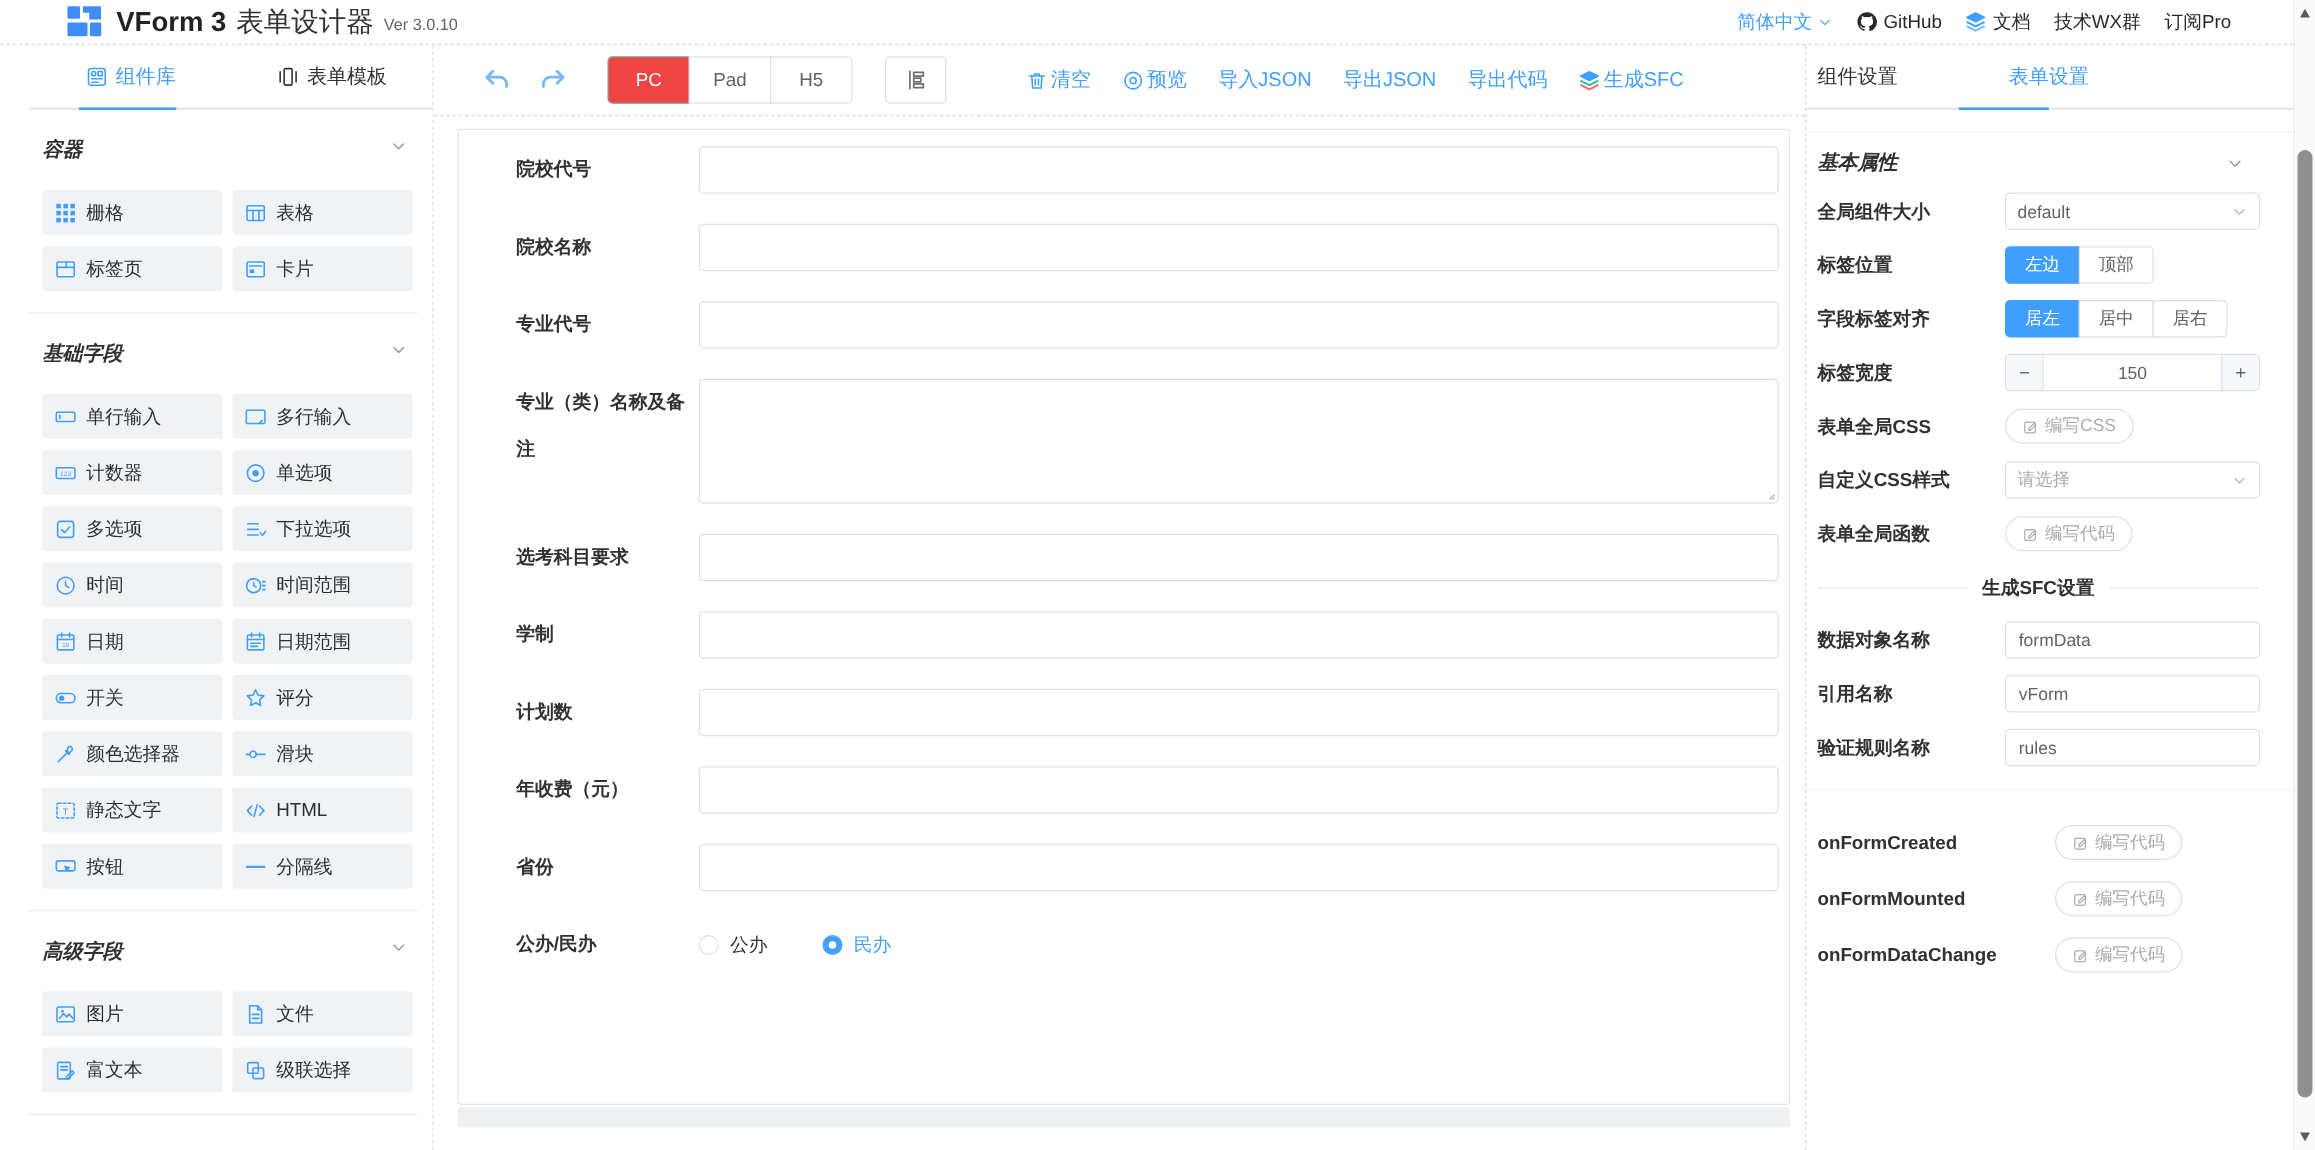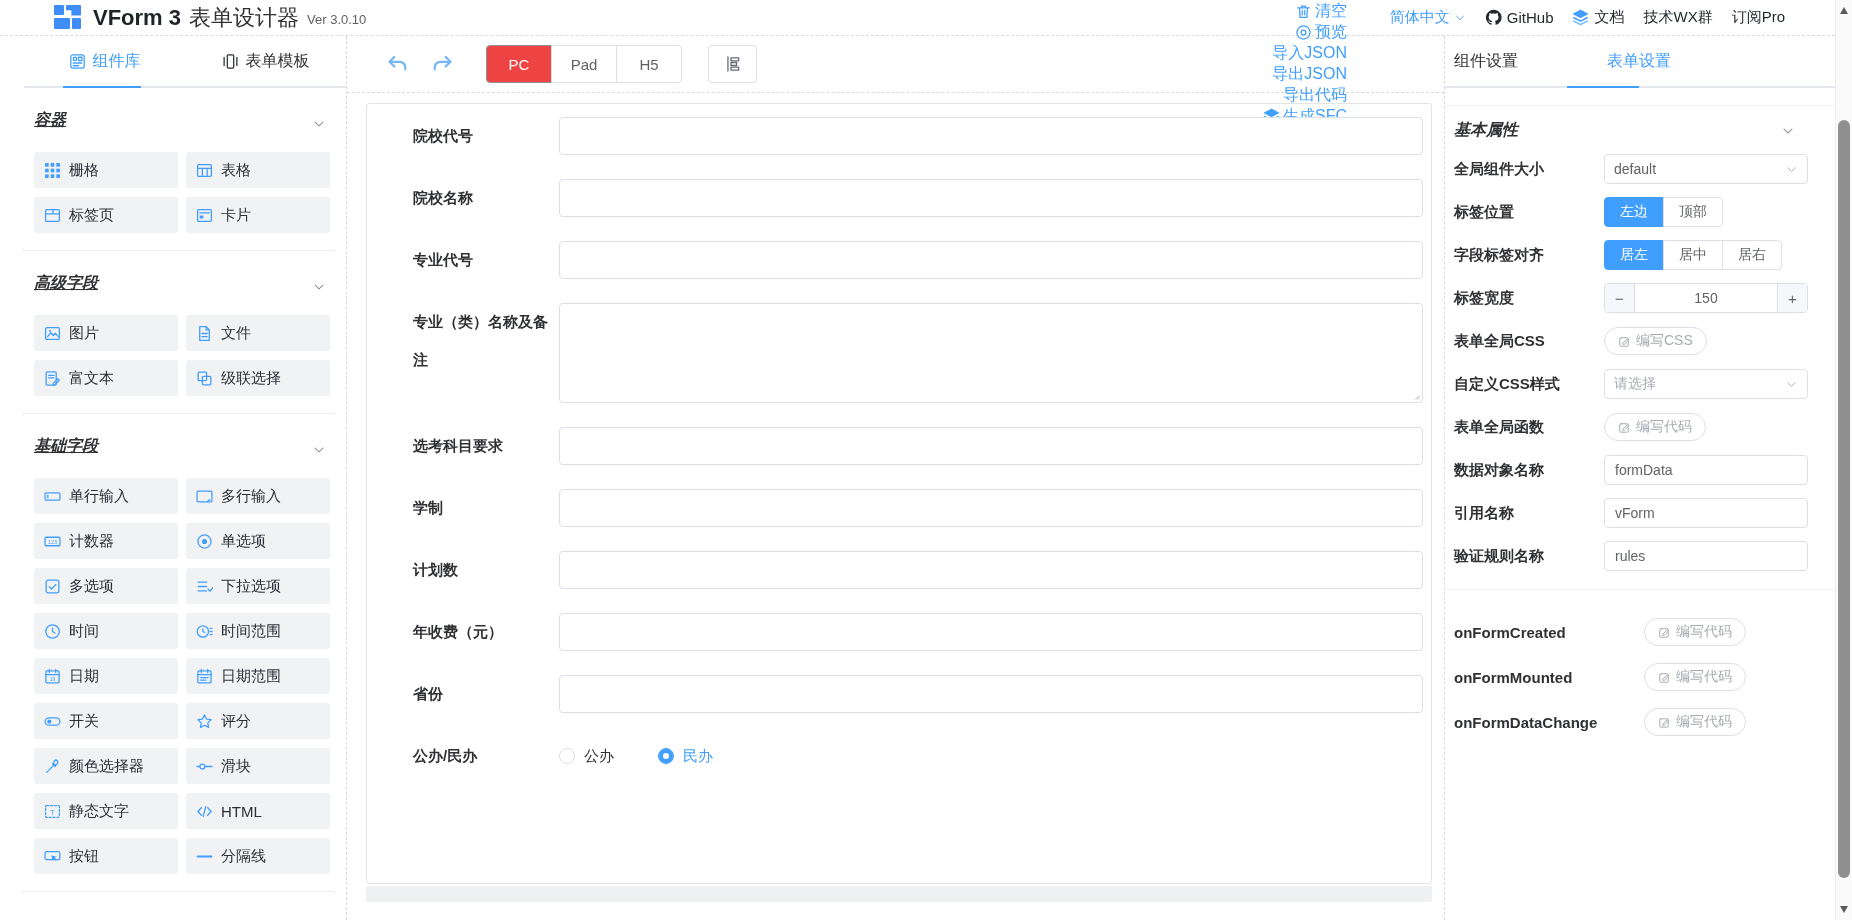--- a/index.html
+++ b/index.html
@@ -33,21 +33,21 @@
   
   .left-panel { position:absolute; left:0; top:36px; width:347px; height:884px;
                 border-right:1px dashed #d8dade; background:#fff; }
   .ptabs { position:relative; height:52px; display:flex; border-bottom:2px solid #e4e7ed;margin-left:24px; }
   .ptab { flex:1; display:flex; align-items:center; justify-content:center; gap:7px;
           font-size:16px; color:#303133; cursor:pointer; }
   .ptab.active { color:#409eff; }
   .ptab .icon { width:17px; height:17px; }
   .tab-bar { position:absolute; bottom:-2px; height:2px; background:#409eff; }
   .section { padding:22px 0 17px 0; margin:0 12px 0 22px; border-bottom:1px solid #ebeef0; }
-  .section-title-row { display:flex; align-items:flex-end; justify-content:space-between; padding-right:8px; margin-bottom:21px;text-decoration:underline; }
+  .section-title-row { display:flex; align-items:flex-start; justify-content:space-between; padding-right:8px; margin-bottom:21px; }
   .section-title { font-size:16px; font-weight:bold; font-style:italic; color:#303133; margin-left:12px; }
   .wgrid { display:grid; grid-template-columns:144px 144px; gap:9px 8px; margin-left:12px; }
   .witem { height:36px; background:#f1f2f3; border-radius:3px; display:flex; align-items:center;
            padding-left:10px; font-size:15px; color:#2b2f36; cursor:grab; }
   .witem .icon { width:17px; height:17px; margin-right:8px; color:#409eff; }
 
   
   .center { position:absolute; left:347px; top:36px; width:1097px; height:884px; background:#fff; }
   .toolbar { height:57px; display:flex; align-items:center; border-bottom:1px dashed #d8dade; padding-right:97px; }
   .hist-btn { width:24px; height:24px; color:#77b7f8; cursor:pointer; }
@@ -55,21 +55,21 @@
   .hist-redo { margin-left:22px; }
   .dev-group { display:flex; margin-left:31px; }
   .dev-seg { min-width:66px; height:38px; display:flex; align-items:center; justify-content:center;
              font-size:15px; color:#606266; background:#fff; border:1px solid #dcdfe6; margin-left:-1px; cursor:pointer; }
   .dev-seg:first-child { border-radius:4px 0 0 4px; margin-left:0; }
   .dev-seg:last-child { border-radius:0 4px 4px 0; }
   .dev-seg.active { background:#ef4444; border-color:#8f9297; color:#fff;text-align:right; }
   .outline-btn { width:49px; height:38px; margin-left:26px; border:1px solid #dcdfe6; border-radius:4px;
                  background:#fff; display:flex; align-items:center; justify-content:center; color:#6a6e76; cursor:pointer; }
   .outline-btn .icon { width:18px; height:18px; }
-  .t-actions { margin-left:auto; display:flex; align-items:flex-end;flex-direction:column; }
+  .t-actions { margin-left:auto; display:flex; align-items:flex-start; }
   .t-action { display:inline-flex; align-items:center; gap:3px; color:#409eff; font-size:16px; margin-left:25px; cursor:pointer; }
   .t-action .icon { width:17px; height:17px; }
 
   .canvas { margin:10px 0 0 19px; width:1066px; height:781px; background:#fff;
             border:1px solid #e4e4e4; border-radius:3px; padding:13px 8px 0 46px; overflow:hidden; }
   .canvas-strip { margin:2px 0 0 19px; width:1066px; height:16px; background:#eef0f2; border-radius:2px; }
 
   .frow { display:flex; align-items:flex-start; margin-bottom:24px; }
   .flabel { width:146px; flex:0 0 auto; font-size:15px; font-weight:bold; color:#303133; line-height:38px; }
   .fctl { flex:1; }
@@ -270,20 +270,190 @@
                   <path d="M3.5 5.5h9"></path>
                   <rect x="3.5" y="8" width="3.4" height="2.8" fill="currentColor" stroke="none"></rect>
                 </svg>
               </span>
               <span>卡片</span>
             </div>
           </div>
         </div>
         <div class="section">
           <div class="section-title-row">
+            <span class="section-title">基础字段</span>
+            <span class="icon chev" style="width: 14px; height: 14px;">
+              <svg viewBox="0 0 16 16" fill="none" stroke="currentColor" stroke-width="1.2" stroke-linecap="round" stroke-linejoin="round">
+                <path d="M3.5 5.8l4.5 4.4 4.5-4.4"></path>
+              </svg>
+            </span>
+          </div>
+          <div class="wgrid">
+            <div class="witem">
+              <span class="icon" style="width: 17px; height: 17px;">
+                <svg viewBox="0 0 16 16" fill="none" stroke="currentColor" stroke-width="1.2" stroke-linecap="round" stroke-linejoin="round">
+                  <rect x="1" y="4.5" width="14" height="7" rx="1"></rect>
+                  <path d="M3.6 6.8v2.4"></path>
+                </svg>
+              </span>
+              <span>单行输入</span>
+            </div>
+            <div class="witem">
+              <span class="icon" style="width: 17px; height: 17px;">
+                <svg viewBox="0 0 16 16" fill="none" stroke="currentColor" stroke-width="1.2" stroke-linecap="round" stroke-linejoin="round">
+                  <rect x="1" y="3" width="14" height="10" rx="1"></rect>
+                  <path d="M10.8 12.8l2-2"></path>
+                </svg>
+              </span>
+              <span>多行输入</span>
+            </div>
+            <div class="witem">
+              <span class="icon" style="width: 17px; height: 17px;">
+                <svg viewBox="0 0 16 16" fill="none" stroke="currentColor" stroke-width="1.2" stroke-linecap="round" stroke-linejoin="round">
+                  <rect x="1" y="4" width="14" height="8" rx="1"></rect>
+                  <text x="8" y="10.2" font-size="5" text-anchor="middle" fill="currentColor" stroke="none">123</text>
+                </svg>
+              </span>
+              <span>计数器</span>
+            </div>
+            <div class="witem">
+              <span class="icon" style="width: 17px; height: 17px;">
+                <svg viewBox="0 0 16 16" fill="none" stroke="currentColor" stroke-width="1.2" stroke-linecap="round" stroke-linejoin="round">
+                  <circle cx="8" cy="8" r="6.2"></circle>
+                  <circle cx="8" cy="8" r="2.4" fill="currentColor" stroke="none"></circle>
+                </svg>
+              </span>
+              <span>单选项</span>
+            </div>
+            <div class="witem">
+              <span class="icon" style="width: 17px; height: 17px;">
+                <svg viewBox="0 0 16 16" fill="none" stroke="currentColor" stroke-width="1.2" stroke-linecap="round" stroke-linejoin="round">
+                  <rect x="2" y="2" width="12" height="12" rx="2"></rect>
+                  <path d="M5 8.2l2.2 2.2L11.2 6"></path>
+                </svg>
+              </span>
+              <span>多选项</span>
+            </div>
+            <div class="witem">
+              <span class="icon" style="width: 17px; height: 17px;">
+                <svg viewBox="0 0 16 16" fill="none" stroke="currentColor" stroke-width="1.2" stroke-linecap="round" stroke-linejoin="round">
+                  <path d="M2 3.8h8M2 8h8M2 12.2h8M11.4 10.6l1.8 1.8 2.6-3.2"></path>
+                </svg>
+              </span>
+              <span>下拉选项</span>
+            </div>
+            <div class="witem">
+              <span class="icon" style="width: 17px; height: 17px;">
+                <svg viewBox="0 0 16 16" fill="none" stroke="currentColor" stroke-width="1.2" stroke-linecap="round" stroke-linejoin="round">
+                  <circle cx="8" cy="8" r="6.3"></circle>
+                  <path d="M8 4.8V8l2.4 1.4"></path>
+                </svg>
+              </span>
+              <span>时间</span>
+            </div>
+            <div class="witem">
+              <span class="icon" style="width: 17px; height: 17px;">
+                <svg viewBox="0 0 16 16" fill="none" stroke="currentColor" stroke-width="1.2" stroke-linecap="round" stroke-linejoin="round">
+                  <circle cx="6.5" cy="8" r="5.3"></circle>
+                  <path d="M6.5 5.6V8l1.8 1M13.3 5h1.8M13.3 8h1.8M13.3 11h1.8"></path>
+                </svg>
+              </span>
+              <span>时间范围</span>
+            </div>
+            <div class="witem">
+              <span class="icon" style="width: 17px; height: 17px;">
+                <svg viewBox="0 0 16 16" fill="none" stroke="currentColor" stroke-width="1.2" stroke-linecap="round" stroke-linejoin="round">
+                  <rect x="1.8" y="2.8" width="12.4" height="11.2" rx="1"></rect>
+                  <path d="M1.8 6.2h12.4M5 1.3v3M11 1.3v3"></path>
+                  <text x="8" y="12.2" font-size="4.6" text-anchor="middle" fill="currentColor" stroke="none">19</text>
+                </svg>
+              </span>
+              <span>日期</span>
+            </div>
+            <div class="witem">
+              <span class="icon" style="width: 17px; height: 17px;">
+                <svg viewBox="0 0 16 16" fill="none" stroke="currentColor" stroke-width="1.2" stroke-linecap="round" stroke-linejoin="round">
+                  <rect x="1.8" y="2.8" width="12.4" height="11.2" rx="1"></rect>
+                  <path d="M1.8 6.2h12.4M5 1.3v3M11 1.3v3M4.4 9h7.2M4.4 11.4h5"></path>
+                </svg>
+              </span>
+              <span>日期范围</span>
+            </div>
+            <div class="witem">
+              <span class="icon" style="width: 17px; height: 17px;">
+                <svg viewBox="0 0 16 16" fill="none" stroke="currentColor" stroke-width="1.2" stroke-linecap="round" stroke-linejoin="round">
+                  <rect x="1" y="4.5" width="14" height="7" rx="3.5"></rect>
+                  <circle cx="5" cy="8" r="2" fill="currentColor" stroke="none"></circle>
+                </svg>
+              </span>
+              <span>开关</span>
+            </div>
+            <div class="witem">
+              <span class="icon" style="width: 17px; height: 17px;">
+                <svg viewBox="0 0 16 16" fill="none" stroke="currentColor" stroke-width="1.2" stroke-linecap="round" stroke-linejoin="round">
+                  <path d="M8 1.8l1.9 3.9 4.3.6-3.1 3 .7 4.2L8 11.5l-3.8 2 .7-4.2-3.1-3 4.3-.6z"></path>
+                </svg>
+              </span>
+              <span>评分</span>
+            </div>
+            <div class="witem">
+              <span class="icon" style="width: 17px; height: 17px;">
+                <svg viewBox="0 0 16 16" fill="none" stroke="currentColor" stroke-width="1.2" stroke-linecap="round" stroke-linejoin="round">
+                  <path d="M2.5 13.5l6.3-6.3M8 5.4L10.6 8M9.8 2.6a1.9 1.9 0 012.7 2.7L10.8 7 9 5.2z"></path>
+                </svg>
+              </span>
+              <span>颜色选择器</span>
+            </div>
+            <div class="witem">
+              <span class="icon" style="width: 17px; height: 17px;">
+                <svg viewBox="0 0 16 16" fill="none" stroke="currentColor" stroke-width="1.2" stroke-linecap="round" stroke-linejoin="round">
+                  <path d="M1 8h14"></path>
+                  <circle cx="6" cy="8" r="2.3" fill="#fff"></circle>
+                </svg>
+              </span>
+              <span>滑块</span>
+            </div>
+            <div class="witem">
+              <span class="icon" style="width: 17px; height: 17px;">
+                <svg viewBox="0 0 16 16" fill="none" stroke="currentColor" stroke-width="1.2" stroke-linecap="round" stroke-linejoin="round">
+                  <rect x="1.5" y="2.5" width="13" height="11" rx="1" stroke-dasharray="2 1.7"></rect>
+                  <text x="8" y="11" font-size="7" text-anchor="middle" fill="currentColor" stroke="none">T</text>
+                </svg>
+              </span>
+              <span>静态文字</span>
+            </div>
+            <div class="witem">
+              <span class="icon" style="width: 17px; height: 17px;">
+                <svg viewBox="0 0 16 16" fill="none" stroke="currentColor" stroke-width="1.2" stroke-linecap="round" stroke-linejoin="round">
+                  <path d="M5 4.5L1.8 8 5 11.5M11 4.5L14.2 8 11 11.5M9.2 3.5l-2.4 9"></path>
+                </svg>
+              </span>
+              <span>HTML</span>
+            </div>
+            <div class="witem">
+              <span class="icon" style="width: 17px; height: 17px;">
+                <svg viewBox="0 0 16 16" fill="none" stroke="currentColor" stroke-width="1.2" stroke-linecap="round" stroke-linejoin="round">
+                  <rect x="1" y="3.5" width="14" height="7.5" rx="1.5"></rect>
+                  <path d="M6.8 7l1.5 5 1-2 1.9 1.9.8-.8-1.9-1.9 2-1z" fill="currentColor" stroke="none"></path>
+                </svg>
+              </span>
+              <span>按钮</span>
+            </div>
+            <div class="witem">
+              <span class="icon" style="width: 17px; height: 17px;">
+                <svg viewBox="0 0 16 16" fill="none" stroke="currentColor" stroke-width="1.2" stroke-linecap="round" stroke-linejoin="round">
+                  <path d="M1.5 8h13" stroke-width="1.7"></path>
+                </svg>
+              </span>
+              <span>分隔线</span>
+            </div>
+          </div>
+        </div>
+        <div class="section">
+          <div class="section-title-row">
             <span class="section-title">高级字段</span>
             <span class="icon chev" style="width: 14px; height: 14px;">
               <svg viewBox="0 0 16 16" fill="none" stroke="currentColor" stroke-width="1.2" stroke-linecap="round" stroke-linejoin="round">
                 <path d="M3.5 5.8l4.5 4.4 4.5-4.4"></path>
               </svg>
             </span>
           </div>
           <div class="wgrid">
             <div class="witem">
               <span class="icon" style="width: 17px; height: 17px;">
@@ -314,190 +484,20 @@
               <span>富文本</span>
             </div>
             <div class="witem">
               <span class="icon" style="width: 17px; height: 17px;">
                 <svg viewBox="0 0 16 16" fill="none" stroke="currentColor" stroke-width="1.2" stroke-linecap="round" stroke-linejoin="round">
                   <rect x="2" y="2" width="8" height="8" rx="1"></rect>
                   <rect x="6" y="6" width="8" height="8" rx="1"></rect>
                 </svg>
               </span>
               <span>级联选择</span>
-            </div>
-          </div>
-        </div>
-        <div class="section">
-          <div class="section-title-row">
-            <span class="section-title">基础字段</span>
-            <span class="icon chev" style="width: 14px; height: 14px;">
-              <svg viewBox="0 0 16 16" fill="none" stroke="currentColor" stroke-width="1.2" stroke-linecap="round" stroke-linejoin="round">
-                <path d="M3.5 5.8l4.5 4.4 4.5-4.4"></path>
-              </svg>
-            </span>
-          </div>
-          <div class="wgrid">
-            <div class="witem">
-              <span class="icon" style="width: 17px; height: 17px;">
-                <svg viewBox="0 0 16 16" fill="none" stroke="currentColor" stroke-width="1.2" stroke-linecap="round" stroke-linejoin="round">
-                  <rect x="1" y="4.5" width="14" height="7" rx="1"></rect>
-                  <path d="M3.6 6.8v2.4"></path>
-                </svg>
-              </span>
-              <span>单行输入</span>
-            </div>
-            <div class="witem">
-              <span class="icon" style="width: 17px; height: 17px;">
-                <svg viewBox="0 0 16 16" fill="none" stroke="currentColor" stroke-width="1.2" stroke-linecap="round" stroke-linejoin="round">
-                  <rect x="1" y="3" width="14" height="10" rx="1"></rect>
-                  <path d="M10.8 12.8l2-2"></path>
-                </svg>
-              </span>
-              <span>多行输入</span>
-            </div>
-            <div class="witem">
-              <span class="icon" style="width: 17px; height: 17px;">
-                <svg viewBox="0 0 16 16" fill="none" stroke="currentColor" stroke-width="1.2" stroke-linecap="round" stroke-linejoin="round">
-                  <rect x="1" y="4" width="14" height="8" rx="1"></rect>
-                  <text x="8" y="10.2" font-size="5" text-anchor="middle" fill="currentColor" stroke="none">123</text>
-                </svg>
-              </span>
-              <span>计数器</span>
-            </div>
-            <div class="witem">
-              <span class="icon" style="width: 17px; height: 17px;">
-                <svg viewBox="0 0 16 16" fill="none" stroke="currentColor" stroke-width="1.2" stroke-linecap="round" stroke-linejoin="round">
-                  <circle cx="8" cy="8" r="6.2"></circle>
-                  <circle cx="8" cy="8" r="2.4" fill="currentColor" stroke="none"></circle>
-                </svg>
-              </span>
-              <span>单选项</span>
-            </div>
-            <div class="witem">
-              <span class="icon" style="width: 17px; height: 17px;">
-                <svg viewBox="0 0 16 16" fill="none" stroke="currentColor" stroke-width="1.2" stroke-linecap="round" stroke-linejoin="round">
-                  <rect x="2" y="2" width="12" height="12" rx="2"></rect>
-                  <path d="M5 8.2l2.2 2.2L11.2 6"></path>
-                </svg>
-              </span>
-              <span>多选项</span>
-            </div>
-            <div class="witem">
-              <span class="icon" style="width: 17px; height: 17px;">
-                <svg viewBox="0 0 16 16" fill="none" stroke="currentColor" stroke-width="1.2" stroke-linecap="round" stroke-linejoin="round">
-                  <path d="M2 3.8h8M2 8h8M2 12.2h8M11.4 10.6l1.8 1.8 2.6-3.2"></path>
-                </svg>
-              </span>
-              <span>下拉选项</span>
-            </div>
-            <div class="witem">
-              <span class="icon" style="width: 17px; height: 17px;">
-                <svg viewBox="0 0 16 16" fill="none" stroke="currentColor" stroke-width="1.2" stroke-linecap="round" stroke-linejoin="round">
-                  <circle cx="8" cy="8" r="6.3"></circle>
-                  <path d="M8 4.8V8l2.4 1.4"></path>
-                </svg>
-              </span>
-              <span>时间</span>
-            </div>
-            <div class="witem">
-              <span class="icon" style="width: 17px; height: 17px;">
-                <svg viewBox="0 0 16 16" fill="none" stroke="currentColor" stroke-width="1.2" stroke-linecap="round" stroke-linejoin="round">
-                  <circle cx="6.5" cy="8" r="5.3"></circle>
-                  <path d="M6.5 5.6V8l1.8 1M13.3 5h1.8M13.3 8h1.8M13.3 11h1.8"></path>
-                </svg>
-              </span>
-              <span>时间范围</span>
-            </div>
-            <div class="witem">
-              <span class="icon" style="width: 17px; height: 17px;">
-                <svg viewBox="0 0 16 16" fill="none" stroke="currentColor" stroke-width="1.2" stroke-linecap="round" stroke-linejoin="round">
-                  <rect x="1.8" y="2.8" width="12.4" height="11.2" rx="1"></rect>
-                  <path d="M1.8 6.2h12.4M5 1.3v3M11 1.3v3"></path>
-                  <text x="8" y="12.2" font-size="4.6" text-anchor="middle" fill="currentColor" stroke="none">19</text>
-                </svg>
-              </span>
-              <span>日期</span>
-            </div>
-            <div class="witem">
-              <span class="icon" style="width: 17px; height: 17px;">
-                <svg viewBox="0 0 16 16" fill="none" stroke="currentColor" stroke-width="1.2" stroke-linecap="round" stroke-linejoin="round">
-                  <rect x="1.8" y="2.8" width="12.4" height="11.2" rx="1"></rect>
-                  <path d="M1.8 6.2h12.4M5 1.3v3M11 1.3v3M4.4 9h7.2M4.4 11.4h5"></path>
-                </svg>
-              </span>
-              <span>日期范围</span>
-            </div>
-            <div class="witem">
-              <span class="icon" style="width: 17px; height: 17px;">
-                <svg viewBox="0 0 16 16" fill="none" stroke="currentColor" stroke-width="1.2" stroke-linecap="round" stroke-linejoin="round">
-                  <rect x="1" y="4.5" width="14" height="7" rx="3.5"></rect>
-                  <circle cx="5" cy="8" r="2" fill="currentColor" stroke="none"></circle>
-                </svg>
-              </span>
-              <span>开关</span>
-            </div>
-            <div class="witem">
-              <span class="icon" style="width: 17px; height: 17px;">
-                <svg viewBox="0 0 16 16" fill="none" stroke="currentColor" stroke-width="1.2" stroke-linecap="round" stroke-linejoin="round">
-                  <path d="M8 1.8l1.9 3.9 4.3.6-3.1 3 .7 4.2L8 11.5l-3.8 2 .7-4.2-3.1-3 4.3-.6z"></path>
-                </svg>
-              </span>
-              <span>评分</span>
-            </div>
-            <div class="witem">
-              <span class="icon" style="width: 17px; height: 17px;">
-                <svg viewBox="0 0 16 16" fill="none" stroke="currentColor" stroke-width="1.2" stroke-linecap="round" stroke-linejoin="round">
-                  <path d="M2.5 13.5l6.3-6.3M8 5.4L10.6 8M9.8 2.6a1.9 1.9 0 012.7 2.7L10.8 7 9 5.2z"></path>
-                </svg>
-              </span>
-              <span>颜色选择器</span>
-            </div>
-            <div class="witem">
-              <span class="icon" style="width: 17px; height: 17px;">
-                <svg viewBox="0 0 16 16" fill="none" stroke="currentColor" stroke-width="1.2" stroke-linecap="round" stroke-linejoin="round">
-                  <path d="M1 8h14"></path>
-                  <circle cx="6" cy="8" r="2.3" fill="#fff"></circle>
-                </svg>
-              </span>
-              <span>滑块</span>
-            </div>
-            <div class="witem">
-              <span class="icon" style="width: 17px; height: 17px;">
-                <svg viewBox="0 0 16 16" fill="none" stroke="currentColor" stroke-width="1.2" stroke-linecap="round" stroke-linejoin="round">
-                  <rect x="1.5" y="2.5" width="13" height="11" rx="1" stroke-dasharray="2 1.7"></rect>
-                  <text x="8" y="11" font-size="7" text-anchor="middle" fill="currentColor" stroke="none">T</text>
-                </svg>
-              </span>
-              <span>静态文字</span>
-            </div>
-            <div class="witem">
-              <span class="icon" style="width: 17px; height: 17px;">
-                <svg viewBox="0 0 16 16" fill="none" stroke="currentColor" stroke-width="1.2" stroke-linecap="round" stroke-linejoin="round">
-                  <path d="M5 4.5L1.8 8 5 11.5M11 4.5L14.2 8 11 11.5M9.2 3.5l-2.4 9"></path>
-                </svg>
-              </span>
-              <span>HTML</span>
-            </div>
-            <div class="witem">
-              <span class="icon" style="width: 17px; height: 17px;">
-                <svg viewBox="0 0 16 16" fill="none" stroke="currentColor" stroke-width="1.2" stroke-linecap="round" stroke-linejoin="round">
-                  <rect x="1" y="3.5" width="14" height="7.5" rx="1.5"></rect>
-                  <path d="M6.8 7l1.5 5 1-2 1.9 1.9.8-.8-1.9-1.9 2-1z" fill="currentColor" stroke="none"></path>
-                </svg>
-              </span>
-              <span>按钮</span>
-            </div>
-            <div class="witem">
-              <span class="icon" style="width: 17px; height: 17px;">
-                <svg viewBox="0 0 16 16" fill="none" stroke="currentColor" stroke-width="1.2" stroke-linecap="round" stroke-linejoin="round">
-                  <path d="M1.5 8h13" stroke-width="1.7"></path>
-                </svg>
-              </span>
-              <span>分隔线</span>
             </div>
           </div>
         </div>
       </div>
   </div>
 
   <div class="center">
     <div class="toolbar">
       <span class="icon hist-btn hist-undo">
           <svg viewBox="0 0 16 16" fill="none" stroke="currentColor" stroke-width="1.2" stroke-linecap="round" stroke-linejoin="round">
@@ -723,20 +723,25 @@
               <svg viewBox="0 0 16 16" fill="none" stroke="currentColor" stroke-width="1.2" stroke-linecap="round" stroke-linejoin="round">
                 <rect x="2.2" y="3.4" width="10.4" height="10.4" rx="1.5"></rect>
                 <path d="M6.2 9.8l5.3-5.3 1.6 1.6-5.3 5.3H6.2z"></path>
               </svg>
             </span>
           <span>编写代码</span>
         </span>
       </div>
     </div>
 
+    <div class="sfc-divider">
+      <span class="line"></span>
+      <span class="txt">生成SFC设置</span>
+      <span class="line"></span>
+    </div>
 
     <div class="prow">
       <span class="plabel">数据对象名称</span>
       <div class="pctl">
         <input class="pinput" value="formData" style="">
       </div>
     </div>
 
     <div class="prow">
       <span class="plabel">引用名称</span>

